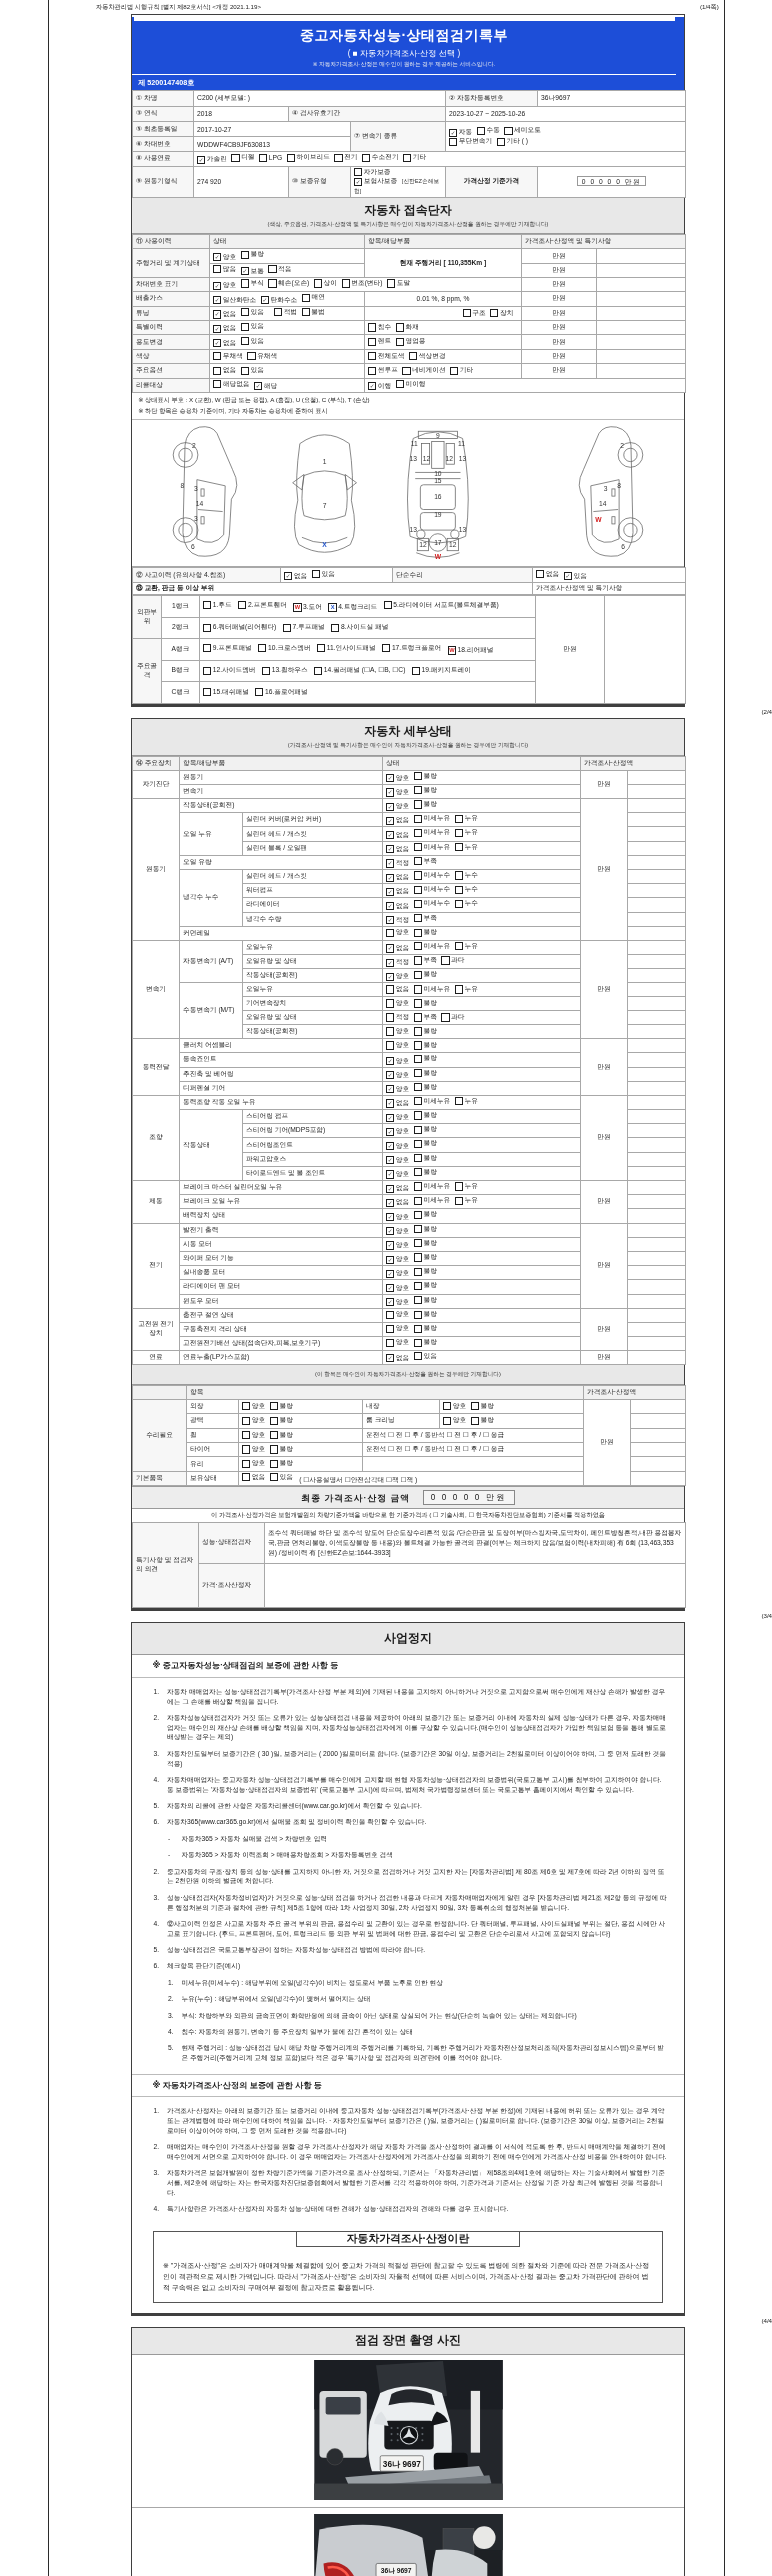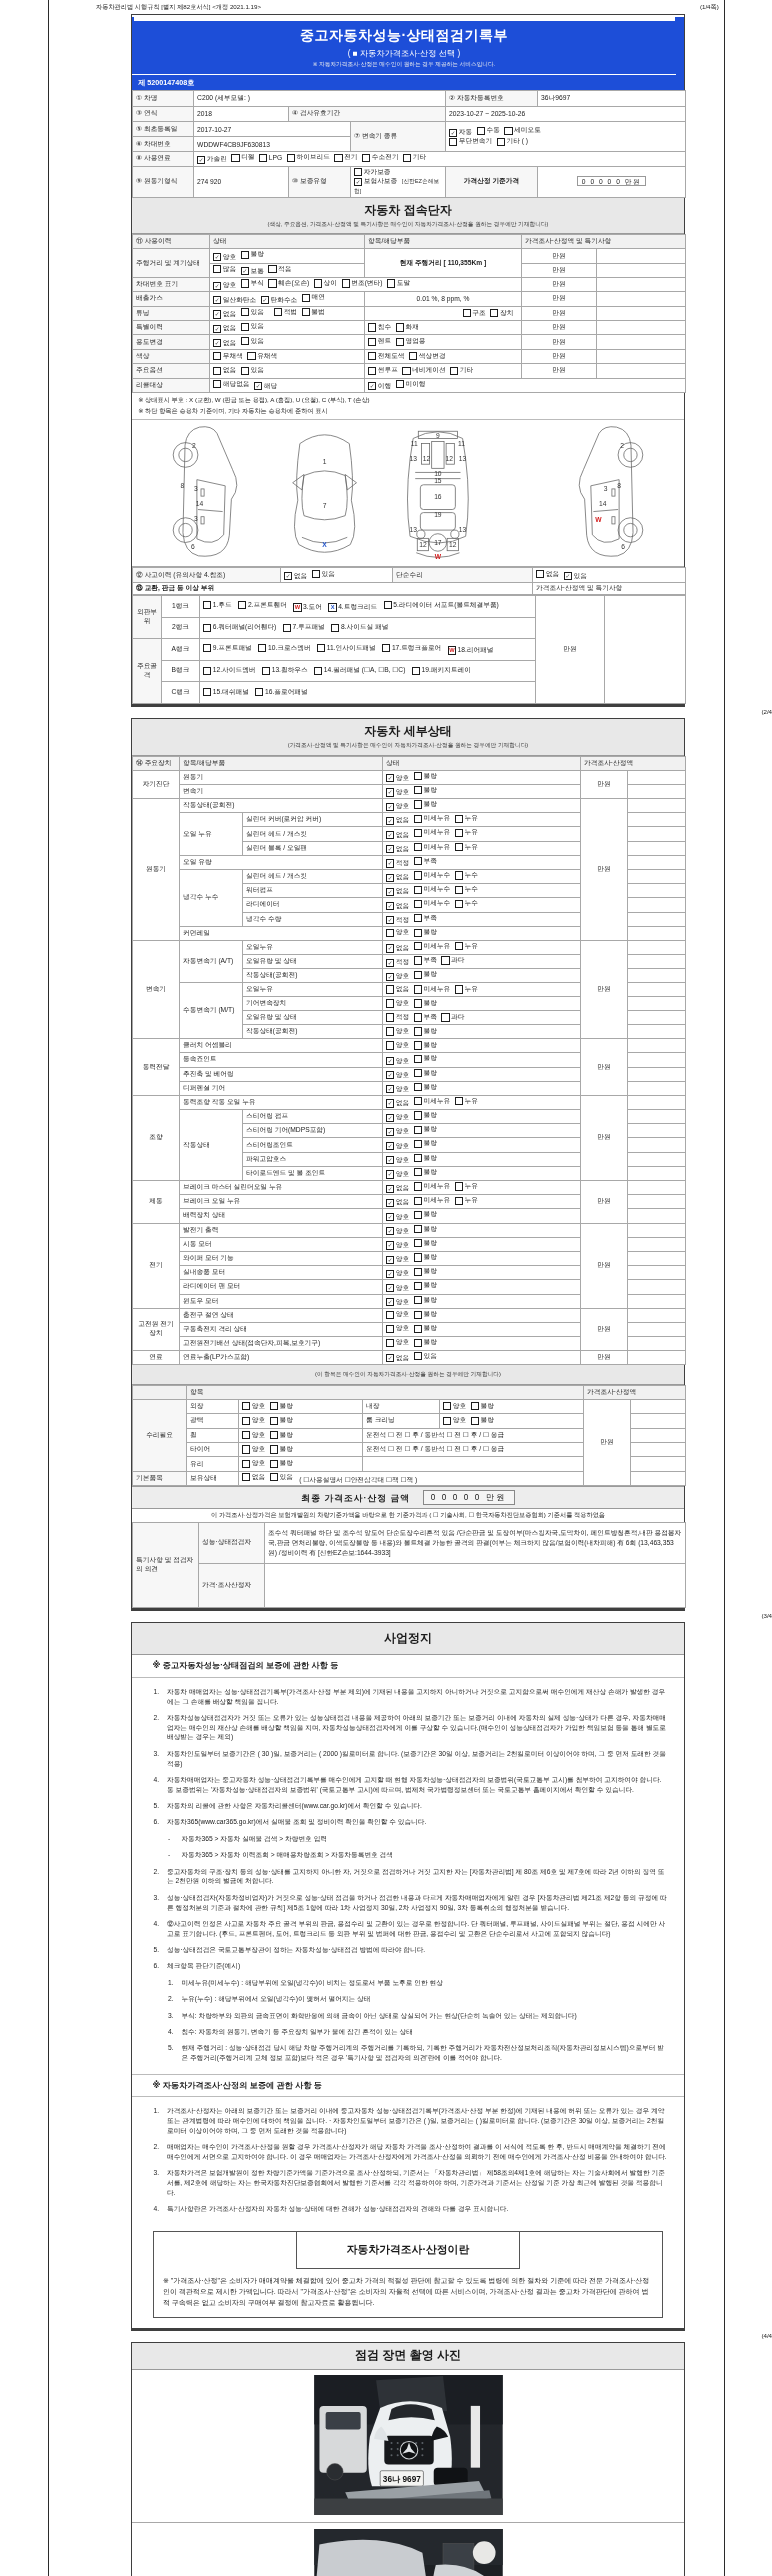--- a/index.html
+++ b/index.html
@@ -46,21 +46,21 @@
   .finalbar .fv{font-size:8.2px;border:0.5px solid #888;background:#f5f5f5;padding:1px 7.2px;letter-spacing:2.1px;}
   .basisrow{font-size:6.2px;text-align:center;border-top:0.5px solid #9a9a9a;padding:2.1px 0;background:#fff;}
   
   .nhead{background:#e8e8e8;text-align:center;font-size:12px;font-weight:bold;padding:7.2px 0;border-bottom:0.5px solid #9a9a9a;}
   .nsub{font-size:8.2px;font-weight:bold;padding:5.2px 0 5.2px 20.6px;border-bottom:0.5px solid #bbb;}
   .nlist{padding:9.3px 15.5px 4.1px 21.6px;}
   .ni{display:flex;margin-bottom:6.7px;line-height:1.45;}
   .ni .nn{flex:0 0 13.4px;font-size:6.7px;}
   .ni .nt{font-size:6.7px;flex:1;}
   .pricebox{border:0.5px solid #555;margin:6.2px 20.6px 10.3px 20.6px;padding:0 9.3px 8.2px 9.3px;}
-  .pricebox .pbt{width:222px;margin:-0.5px auto 7px auto;border:0.5px solid #555;text-align:center;font-size:10.8px;font-weight:bold;padding:11px 0;background:#fff;}
+  .pricebox .pbt{width:222px;margin:-0.5px auto 14px auto;border:0.5px solid #555;text-align:center;font-size:10.8px;font-weight:bold;padding:0 0;background:#fff;}
   .pricebox .pbx{font-size:7px;line-height:1.55;}
   
   .photocell{border-bottom:0.5px solid #a8a8a8;text-align:center;padding:5.2px 0;background:#fff;}
 </style>
 </head>
 <body>
 
 <div class="page">
   <div class="topline">
     <span>자동차관리법 시행규칙 [별지 제82호서식] &lt;개정 2021.1.19&gt;</span>

